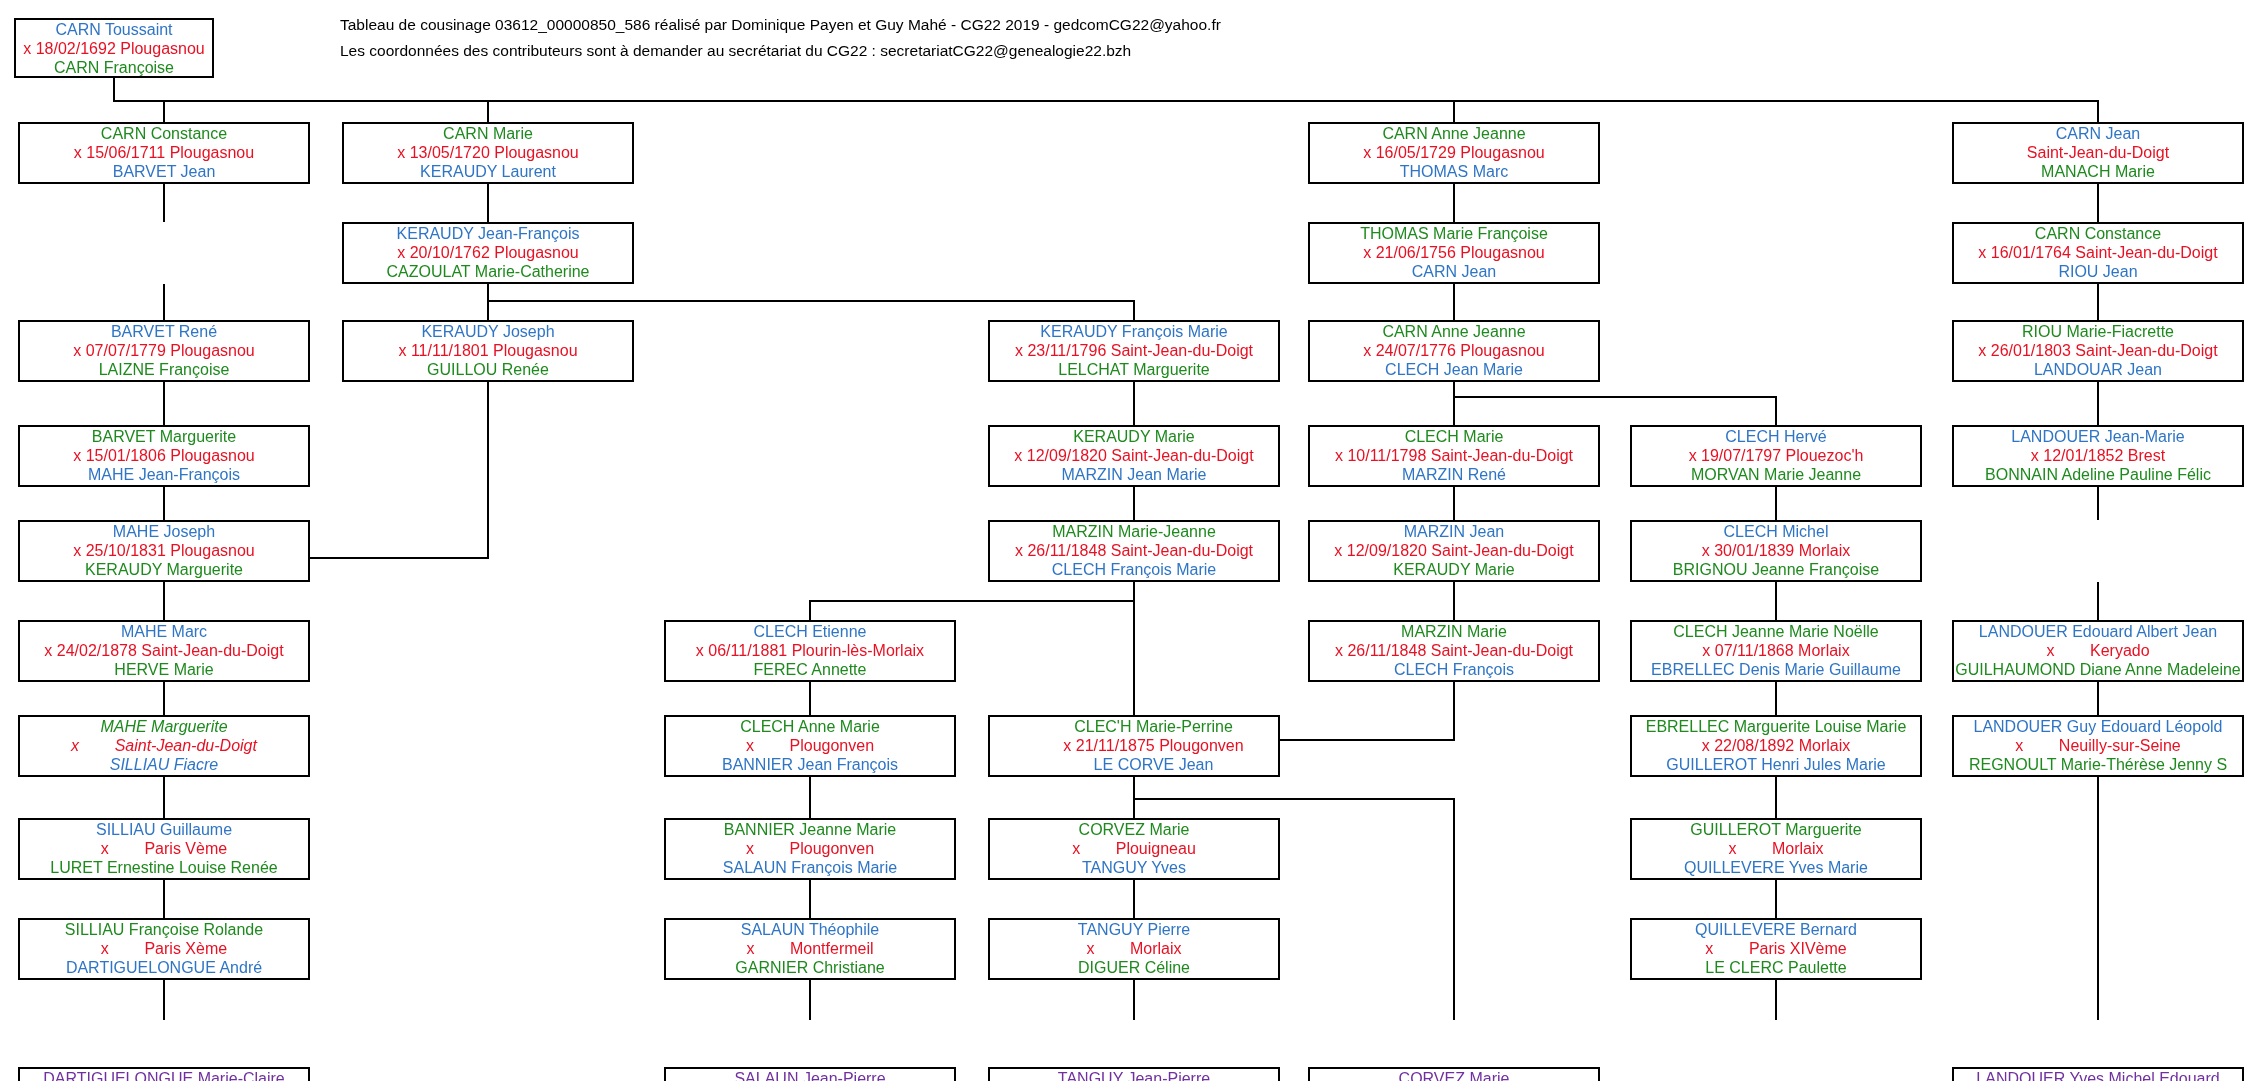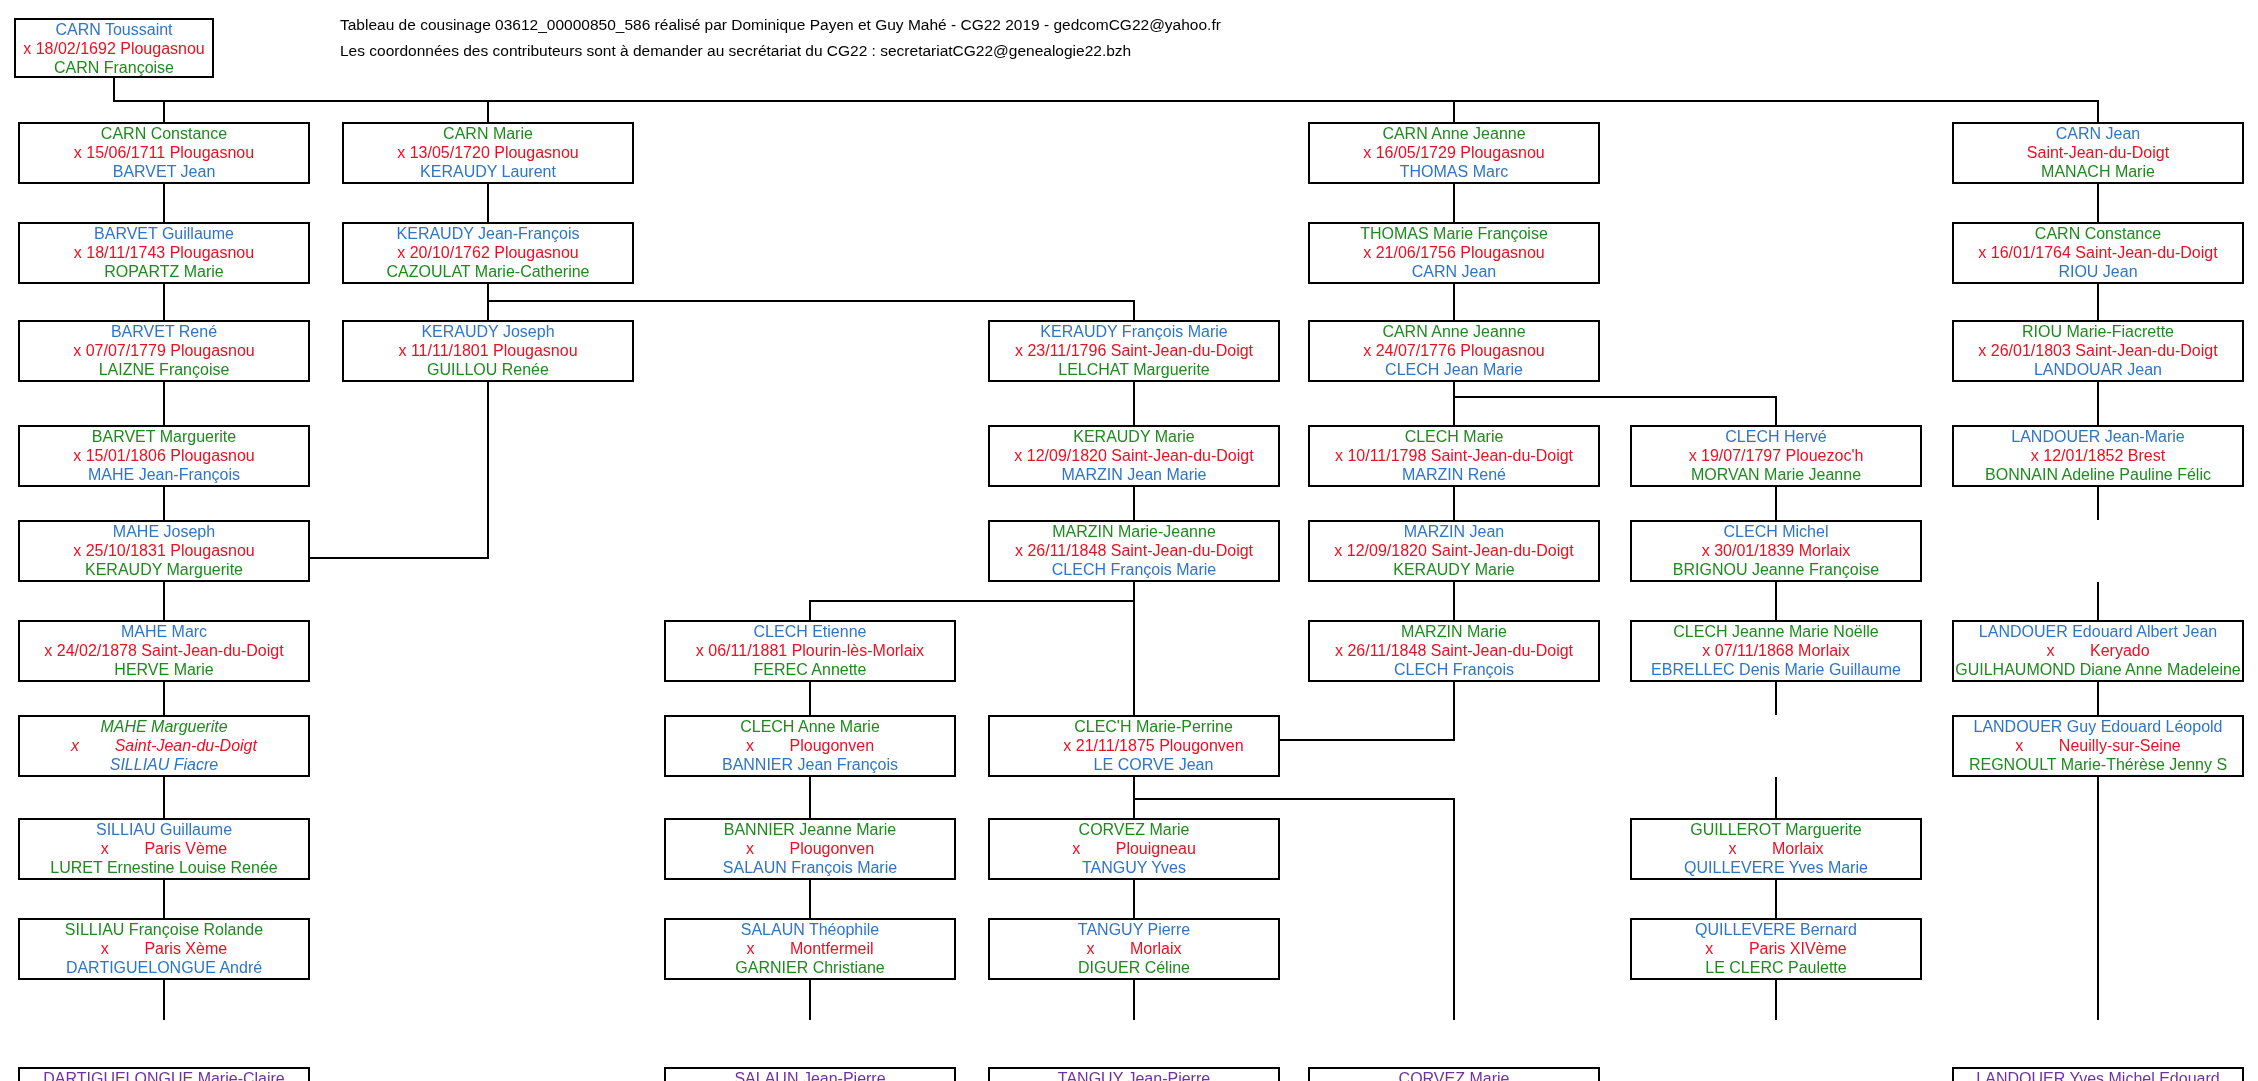--- a/index.html
+++ b/index.html
@@ -32,25 +32,20 @@
     <span class="ln b">CARN Toussaint</span>
     <span class="ln r">x 18/02/1692 Plougasnou</span>
     <span class="ln g">CARN Françoise</span>
   </div>
 
   <div class="pbox" style="left:18px;top:122px;">
     <span class="ln g">CARN Constance</span>
     <span class="ln r">x 15/06/1711 Plougasnou</span>
     <span class="ln b">BARVET Jean</span>
   </div>
-  <div class="pbox" style="left:18px;top:222px;">
-    <span class="ln b">BARVET Guillaume</span>
-    <span class="ln r">x 18/11/1743 Plougasnou</span>
-    <span class="ln g">ROPARTZ Marie</span>
-  </div>
   <div class="pbox" style="left:18px;top:320px;">
     <span class="ln b">BARVET René</span>
     <span class="ln r">x 07/07/1779 Plougasnou</span>
     <span class="ln g">LAIZNE Françoise</span>
   </div>
   <div class="pbox" style="left:18px;top:425px;">
     <span class="ln g">BARVET Marguerite</span>
     <span class="ln r">x 15/01/1806 Plougasnou</span>
     <span class="ln b">MAHE Jean-François</span>
   </div>
@@ -202,20 +197,25 @@
   </div>
   <div class="pbox" style="left:1630px;top:520px;">
     <span class="ln b">CLECH Michel</span>
     <span class="ln r">x 30/01/1839 Morlaix</span>
     <span class="ln g">BRIGNOU Jeanne Françoise</span>
   </div>
   <div class="pbox" style="left:1630px;top:620px;">
     <span class="ln g">CLECH Jeanne Marie Noëlle</span>
     <span class="ln r">x 07/11/1868 Morlaix</span>
     <span class="ln b">EBRELLEC Denis Marie Guillaume</span>
+  </div>
+  <div class="pbox" style="left:1630px;top:715px;">
+    <span class="ln g">EBRELLEC Marguerite Louise Marie</span>
+    <span class="ln r">x 22/08/1892 Morlaix</span>
+    <span class="ln b">GUILLEROT Henri Jules Marie</span>
   </div>
   <div class="pbox" style="left:1630px;top:818px;">
     <span class="ln g">GUILLEROT Marguerite</span>
     <span class="ln r">x&nbsp;&nbsp;&nbsp;&nbsp;&nbsp;&nbsp;&nbsp;&nbsp;Morlaix</span>
     <span class="ln b">QUILLEVERE Yves Marie</span>
   </div>
   <div class="pbox" style="left:1630px;top:918px;">
     <span class="ln b">QUILLEVERE Bernard</span>
     <span class="ln r">x&nbsp;&nbsp;&nbsp;&nbsp;&nbsp;&nbsp;&nbsp;&nbsp;Paris XIVème</span>
     <span class="ln g">LE CLERC Paulette</span>

